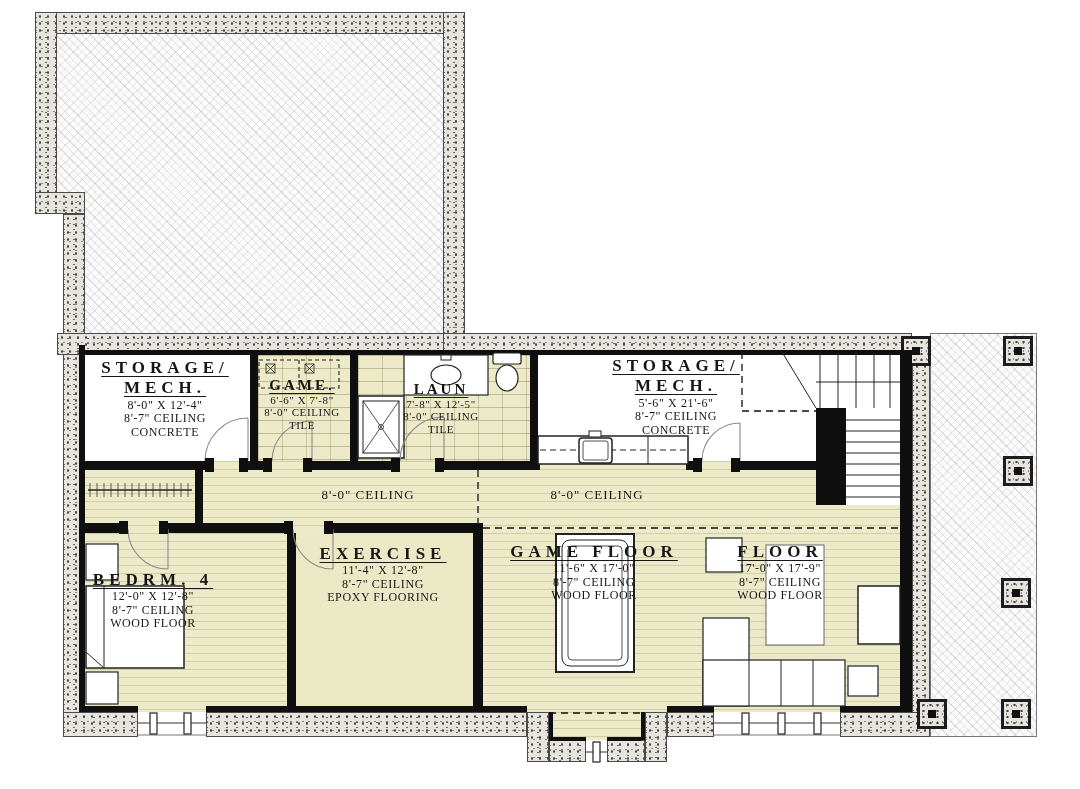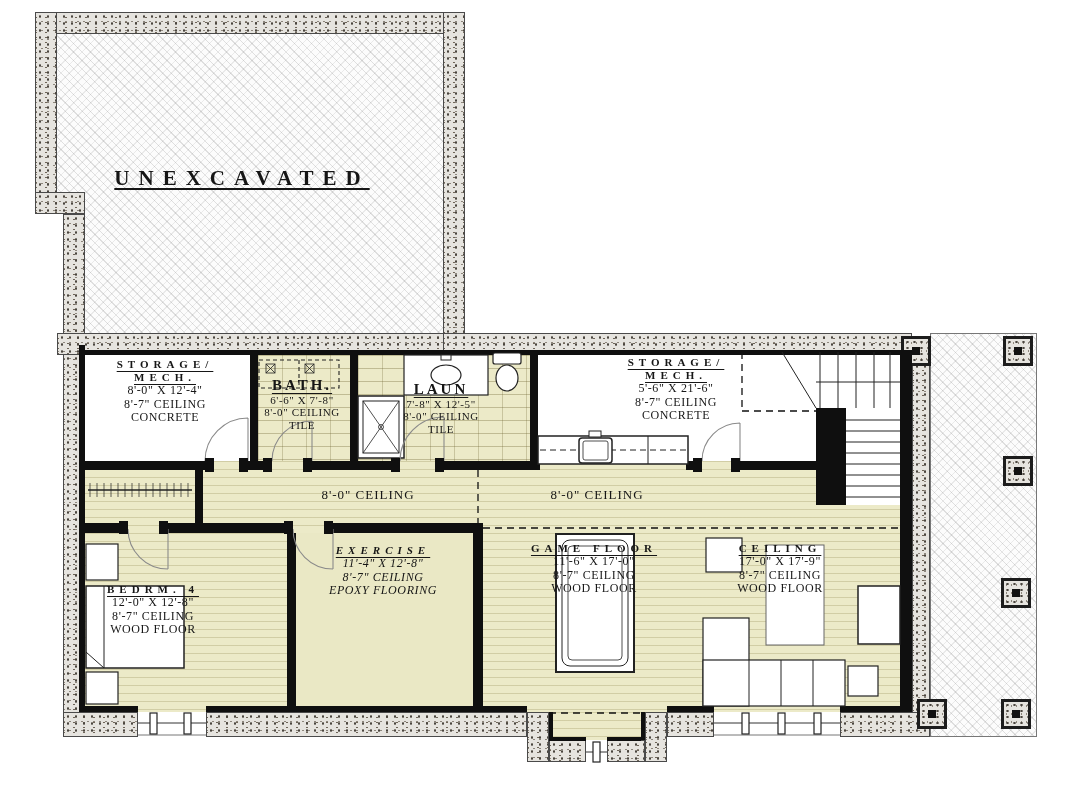--- a/index.html
+++ b/index.html
@@ -29,21 +29,21 @@
   .iwall{background:#0f0f0f;}
   .pier{position:absolute;width:30px;height:30px;box-sizing:border-box;
         background-color:#e6e4df;
         background-image:radial-gradient(circle,#4a453e 1px,transparent 1.3px),
                          radial-gradient(circle,#8d867c .8px,transparent 1.1px);
         background-size:7px 6px,5px 8px;border:3px solid #1d1d1d;}
   .pier::after{content:"";position:absolute;left:50%;top:50%;width:8px;height:8px;
         margin:-4px 0 0 -4px;background:#111;}
   
   .label{position:absolute;transform:translateX(-50%);text-align:center;z-index:50;white-space:nowrap;}
-  .rname{display:block;font-weight:700;font-size:11px;letter-spacing:5px;
+  .rname{display:block;font-weight:700;font-size:17px;letter-spacing:5px;
          text-decoration:underline;text-underline-offset:3px;line-height:1.2;}
   .rdims{display:block;font-size:12px;letter-spacing:.6px;line-height:1.12;}
   .label.sm .rname{font-size:15px;letter-spacing:3px;}
   .label.sm .rdims{font-size:11px;}
   .label.big .rname{font-size:21px;letter-spacing:9px;}
   .hall-label{position:absolute;transform:translateX(-50%);font-size:13px;letter-spacing:1px;z-index:50;}
   svg.overlay{position:absolute;left:0;top:0;z-index:40;}
   .z2{z-index:2}.z3{z-index:3}.z4{z-index:4}
 </style>
 </head>
@@ -242,34 +242,31 @@
       <rect x="742" y="713" width="7" height="21" fill="#fff" stroke="#222" stroke-width="1.2"></rect>
       <rect x="778" y="713" width="7" height="21" fill="#fff" stroke="#222" stroke-width="1.2"></rect>
       <rect x="814" y="713" width="7" height="21" fill="#fff" stroke="#222" stroke-width="1.2"></rect>
     </g>
     <g>
       <path d="M586,752H607" stroke="#333" stroke-width="1"></path>
       <rect x="593" y="742" width="7" height="20" fill="#fff" stroke="#222" stroke-width="1.2"></rect>
     </g>
   </svg>
 
-  <div class="label big" style="left:242px;top:166px;">
-    <span class="rname">UNEXCAVATED</span>
-  </div>
 
   <div class="label" style="left:165px;top:358px;">
     <span class="rname">STORAGE/</span>
     <span class="rname">MECH.</span>
     <span class="rdims">8'-0" X 12'-4"</span>
     <span class="rdims">8'-7" CEILING</span>
     <span class="rdims">CONCRETE</span>
   </div>
 
   <div class="label sm" style="left:302px;top:376px;">
-    <span class="rname">BATH.</span>
+    <span class="rname">GAME.</span>
     <span class="rdims">6'-6" X 7'-8"</span>
     <span class="rdims">8'-0" CEILING</span>
     <span class="rdims">TILE</span>
   </div>
 
   <div class="label sm" style="left:441px;top:380px;">
     <span class="rname">LAUN</span>
     <span class="rdims">7'-8" X 12'-5"</span>
     <span class="rdims">8'-0" CEILING</span>
     <span class="rdims">TILE</span>
@@ -279,41 +276,41 @@
     <span class="rname">STORAGE/</span>
     <span class="rname">MECH.</span>
     <span class="rdims">5'-6" X 21'-6"</span>
     <span class="rdims">8'-7" CEILING</span>
     <span class="rdims">CONCRETE</span>
   </div>
 
   <div class="hall-label" style="left:368px;top:487px;">8'-0" CEILING</div>
   <div class="hall-label" style="left:597px;top:487px;">8'-0" CEILING</div>
 
-  <div class="label" style="left:153px;top:570px;margin-top:13px;">
+  <div class="label" style="left:153px;top:570px;">
     <span class="rname">BEDRM. 4</span>
     <span class="rdims">12'-0" X 12'-8"</span>
     <span class="rdims">8'-7" CEILING</span>
     <span class="rdims">WOOD FLOOR</span>
   </div>
 
-  <div class="label" style="left:383px;top:544px;font-style:italic;">
+  <div class="label" style="left:383px;top:544px;">
     <span class="rname">EXERCISE</span>
     <span class="rdims">11'-4" X 12'-8"</span>
     <span class="rdims">8'-7" CEILING</span>
     <span class="rdims">EPOXY FLOORING</span>
   </div>
 
   <div class="label" style="left:594px;top:542px;">
     <span class="rname">GAME FLOOR</span>
     <span class="rdims">11'-6" X 17'-0"</span>
     <span class="rdims">8'-7" CEILING</span>
     <span class="rdims">WOOD FLOOR</span>
   </div>
 
   <div class="label" style="left:780px;top:542px;">
-    <span class="rname">CEILING</span>
+    <span class="rname">FLOOR</span>
     <span class="rdims">17'-0" X 17'-9"</span>
     <span class="rdims">8'-7" CEILING</span>
     <span class="rdims">WOOD FLOOR</span>
   </div>
 
 </div>
 
 </body></html>

